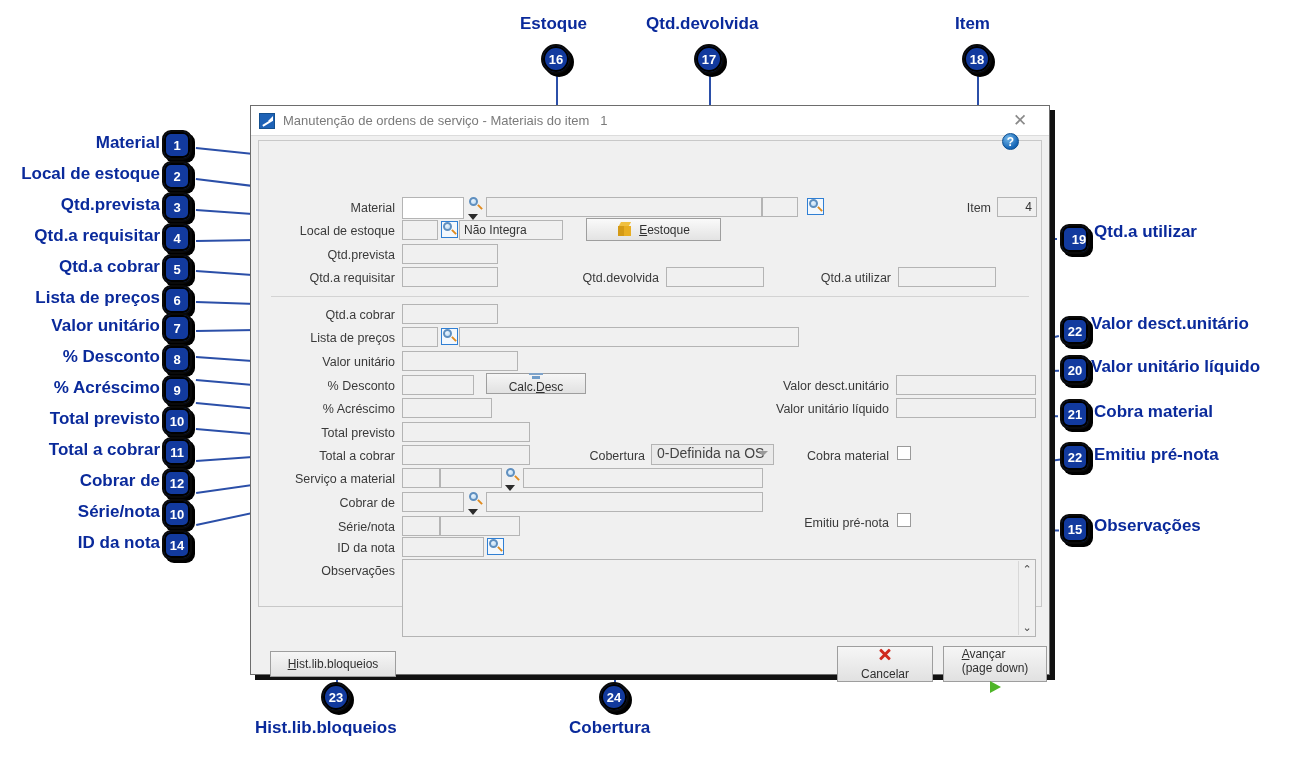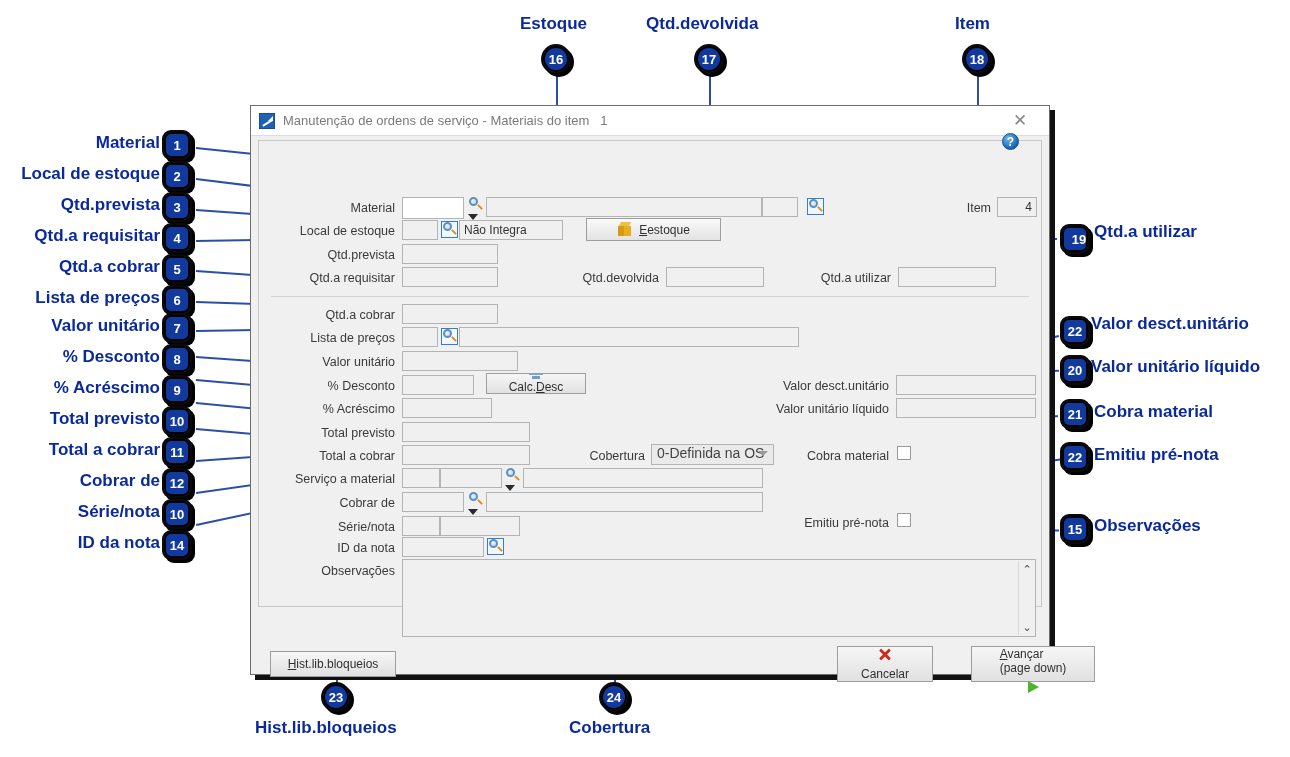--- a/index.html
+++ b/index.html
@@ -423,21 +423,21 @@
     <div>
       <div class="btn light" style="left:12px;top:511px;width:126px;height:26px;">
         <span><span class="u">H</span>ist.lib.bloqueios</span>
       </div>
 
       <div class="btn light" style="left:579px;top:506px;width:96px;height:36px;gap:7px;">
         <span class="xmark"></span>
         <span>Cancelar</span>
       </div>
 
-      <div class="btn light" style="left:685px;top:506px;width:124px;height:36px;justify-content:space-between;padding:0 8px;margin-left:28px;">
+      <div class="btn light" style="left:685px;top:506px;width:104px;height:36px;justify-content:space-between;padding:0 8px;">
         <span style="display:flex;flex-direction:column;line-height:14px;text-align:left;">
           <span><span class="u">A</span>vançar</span>
           <span>(page down)</span>
         </span>
         <span class="garrow"></span>
       </div>
     </div>
   </div>
 </div>
 

